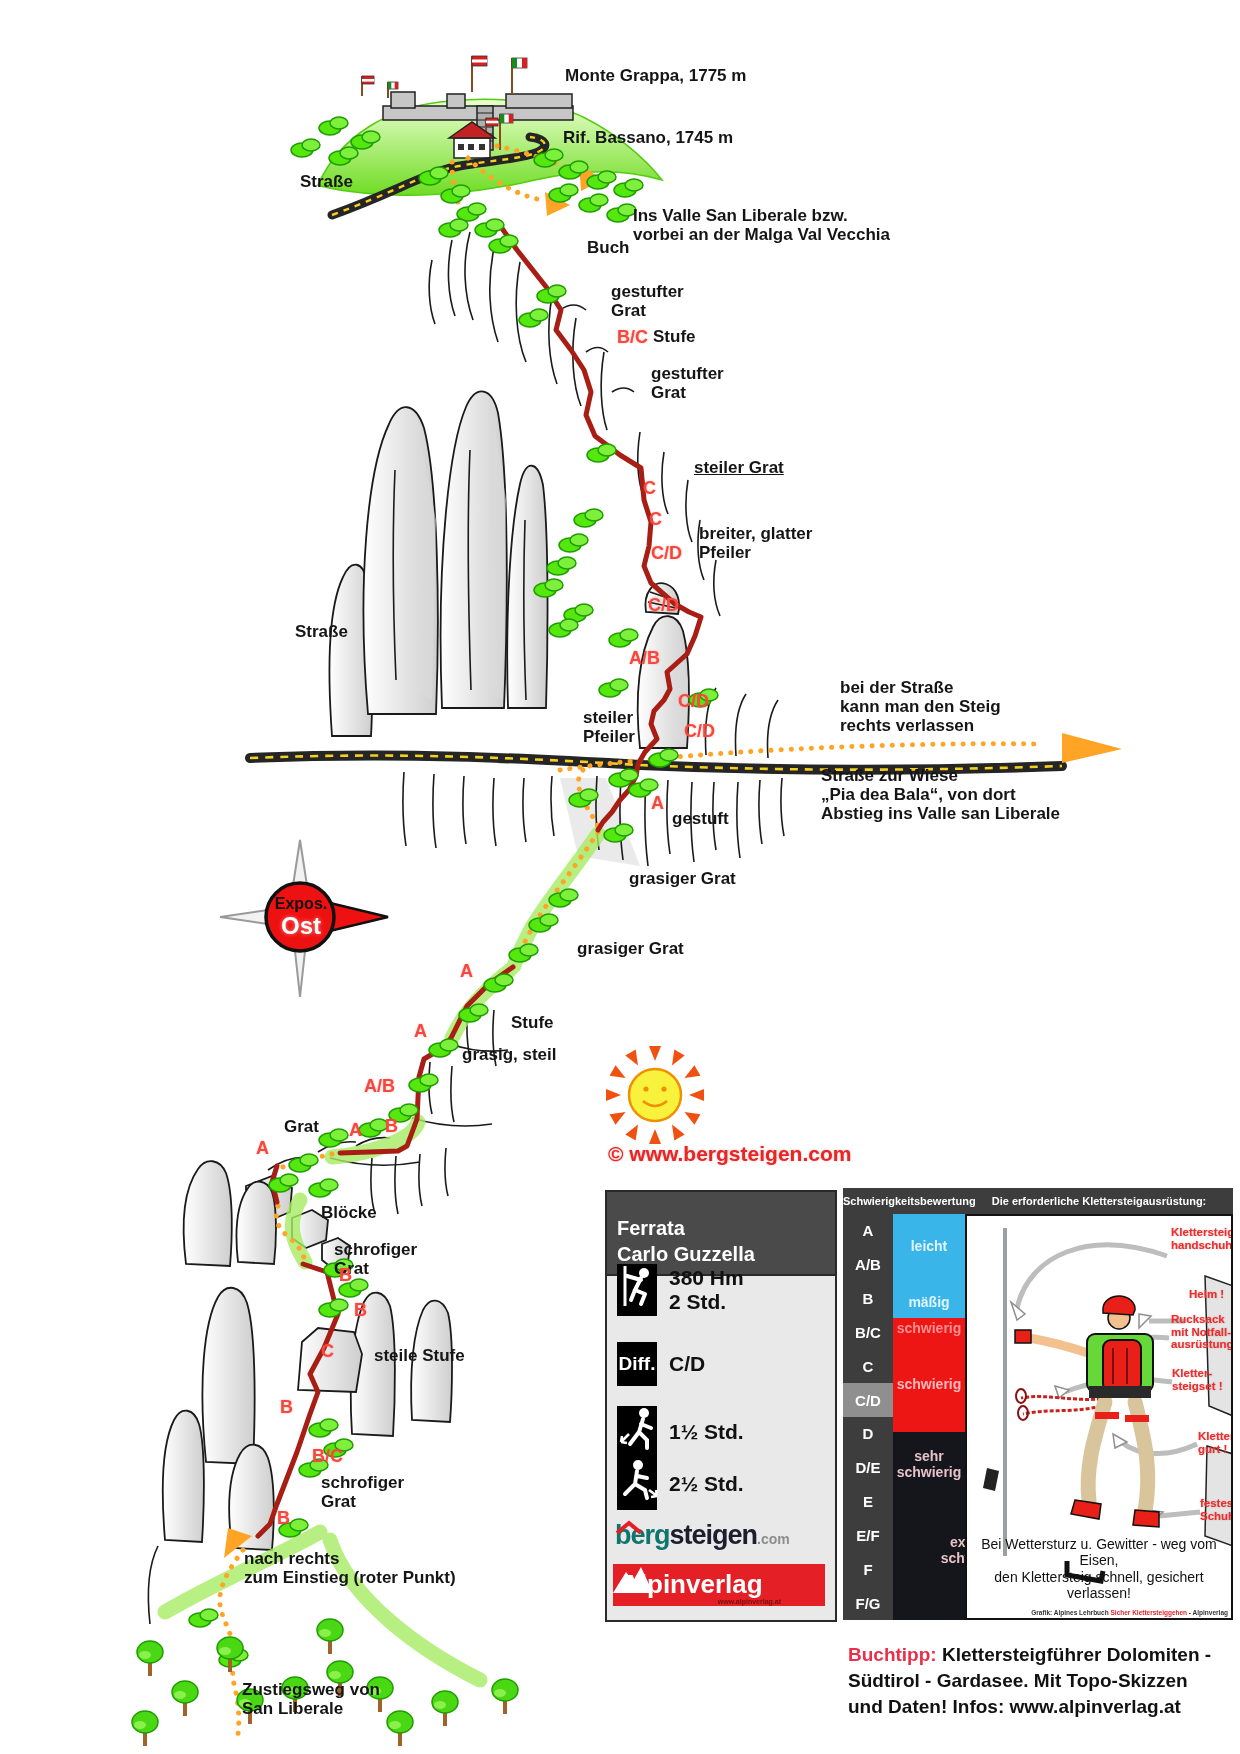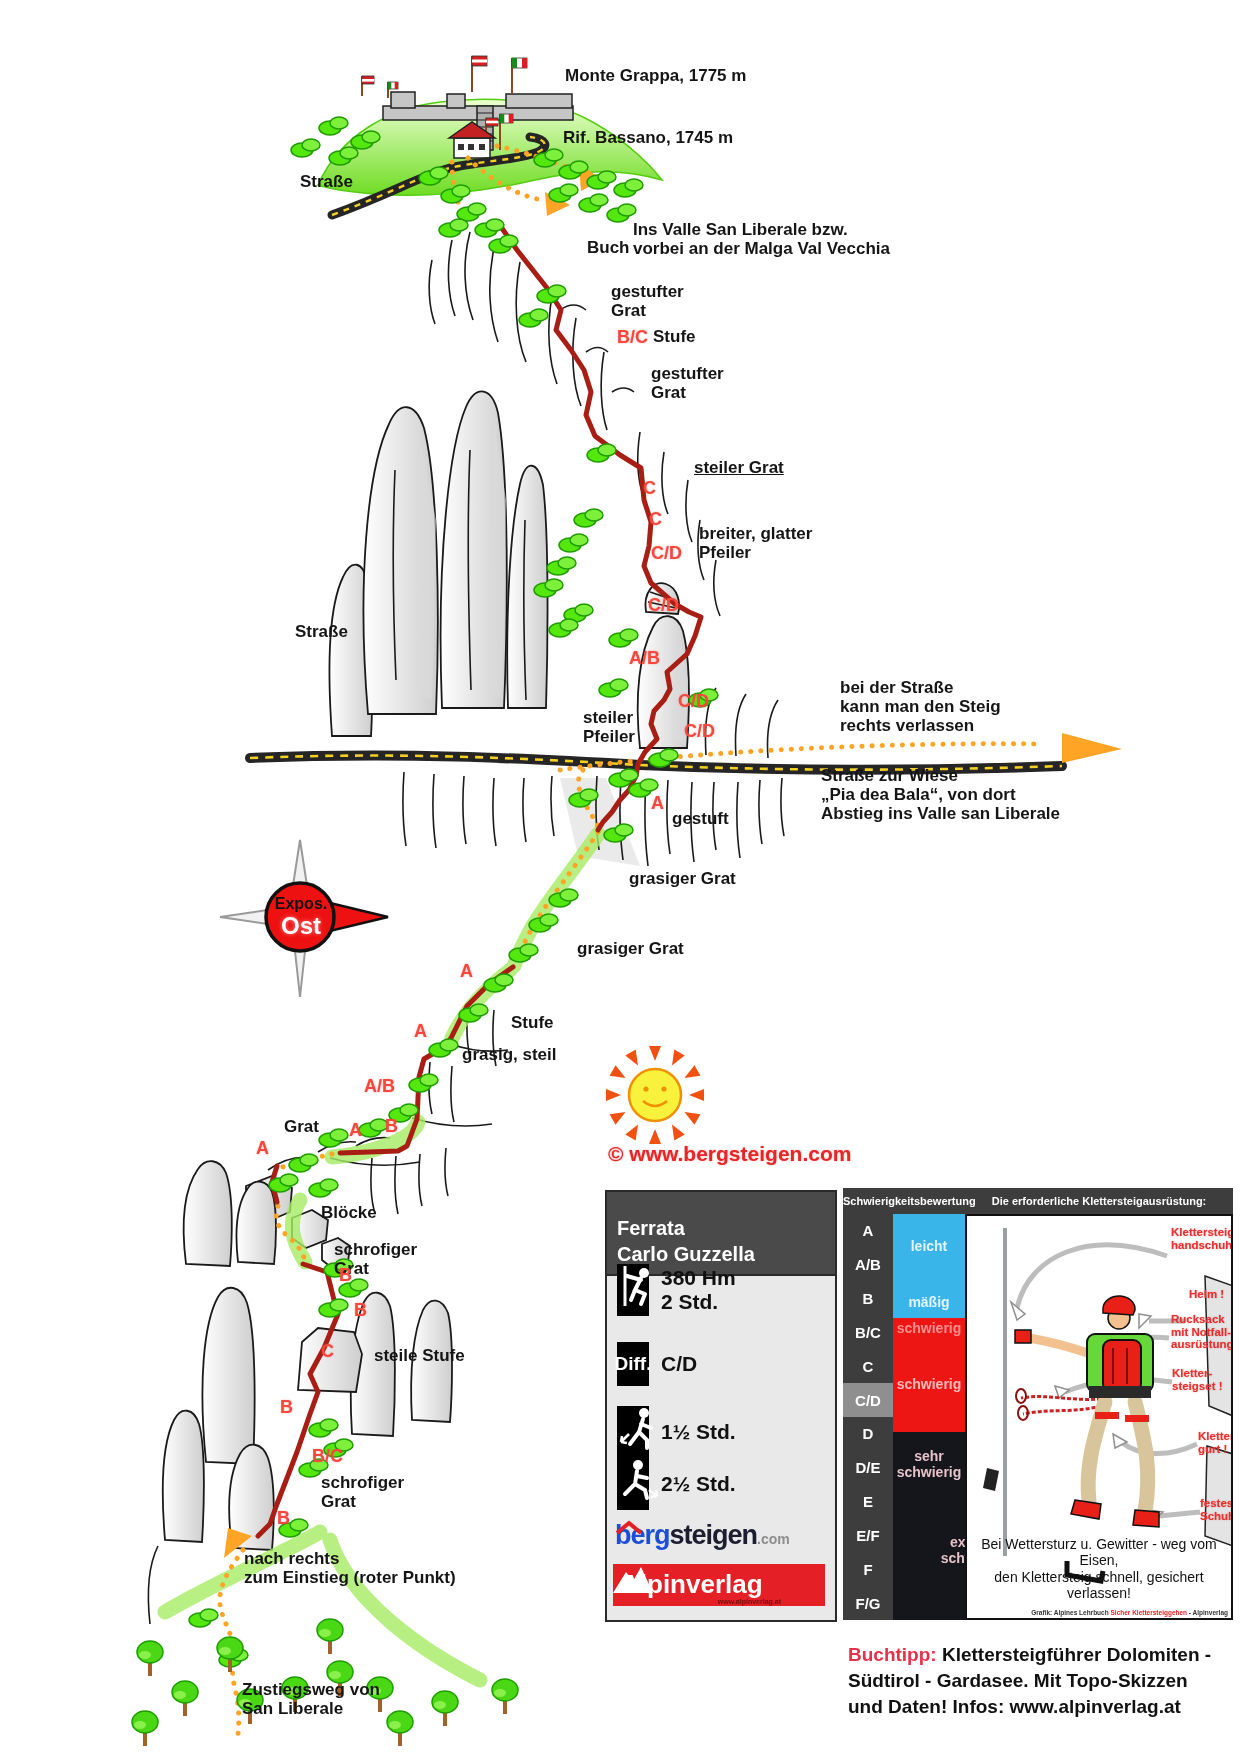--- a/index.html
+++ b/index.html
@@ -15,27 +15,27 @@
   .compass-label{position:absolute;left:266px;top:895px;width:70px;text-align:center;
                  font-weight:bold;font-size:16px;color:#111;}
   .compass-dir{position:absolute;left:266px;top:912px;width:70px;text-align:center;
                font-weight:bold;font-size:24px;color:#fff;text-shadow:0 0 4px #ff8080;}
   
   .infobox{position:absolute;left:605px;top:1190px;width:232px;height:432px;
            background:#e9e9e9;border:2px solid #2a2a2a;box-sizing:border-box;}
   .infobox .hd{background:#4a4a4a;color:#fff;font-weight:bold;font-size:20px;
                line-height:1.3;padding:23px 0 7px 10px;border-bottom:2px solid #2a2a2a;}
   .irow{position:absolute;left:10px;display:flex;align-items:center;}
-  .irow .ic{width:32px;height:52px;background:#000;color:#fff;display:flex;
+  .irow .ic{width:40px;height:52px;background:#000;color:#fff;display:flex;
             align-items:center;justify-content:center;flex:none;}
   .irow .itx{margin-left:12px;font-weight:bold;font-size:21px;line-height:1.12;
              color:#111;white-space:pre-line;}
   .ic.diff{font-weight:bold;font-size:19px;height:44px;}
   .blogo{position:absolute;left:8px;top:328px;font-weight:bold;font-size:27px;letter-spacing:-1px;}
-  .blogo .p1{color:#1d4ed8;}
+  .blogo .p1{color:#0f766e;}
   .blogo .p2{color:#1d1d30;}
   .blogo .p3{color:#8d8d8d;font-size:14px;letter-spacing:0;}
   .blogo svg{position:absolute;left:150px;top:-10px;}
   .alpband{position:absolute;left:6px;top:372px;width:212px;height:42px;background:#e41f25;
            color:#fff;font-weight:bold;font-size:26px;line-height:40px;padding-left:8px;
            box-sizing:border-box;}
   .alpband .url{position:absolute;right:44px;bottom:1px;font-size:7px;font-weight:bold;
                 color:#7a0d0d;line-height:1;}
   .alpband svg{position:absolute;right:2px;top:6px;}
   
@@ -346,21 +346,21 @@
   </g>
 </svg>
 
 <div class="compass-label">Expos.</div>
 <div class="compass-dir">Ost</div>
 
 <div>
       <div class="mlabel blk" style="left: 565px; top: 66px;">Monte Grappa, 1775 m</div>
       <div class="mlabel blk" style="left: 563px; top: 128px;">Rif. Bassano, 1745 m</div>
       <div class="mlabel blk" style="left: 300px; top: 172px;">Straße</div>
-      <div class="mlabel blk" style="left: 633px; top: 220px;">Ins Valle San Liberale bzw.
+      <div class="mlabel blk" style="left: 633px; top: 206px;">Ins Valle San Liberale bzw.
 vorbei an der Malga Val Vecchia</div>
       <div class="mlabel blk" style="left: 587px; top: 238px;">Buch</div>
       <div class="mlabel blk" style="left: 611px; top: 282px;">gestufter
 Grat</div>
       <div class="mlabel red" style="left: 617px; top: 327px;">B/C</div>
       <div class="mlabel blk" style="left: 653px; top: 327px;">Stufe</div>
       <div class="mlabel blk" style="left: 651px; top: 364px;">gestufter
 Grat</div>
       <div class="mlabel blk" style="left: 694px; top: 458px; text-decoration: underline;">steiler Grat</div>
       <div class="mlabel red" style="left: 643px; top: 478px;">C</div>

